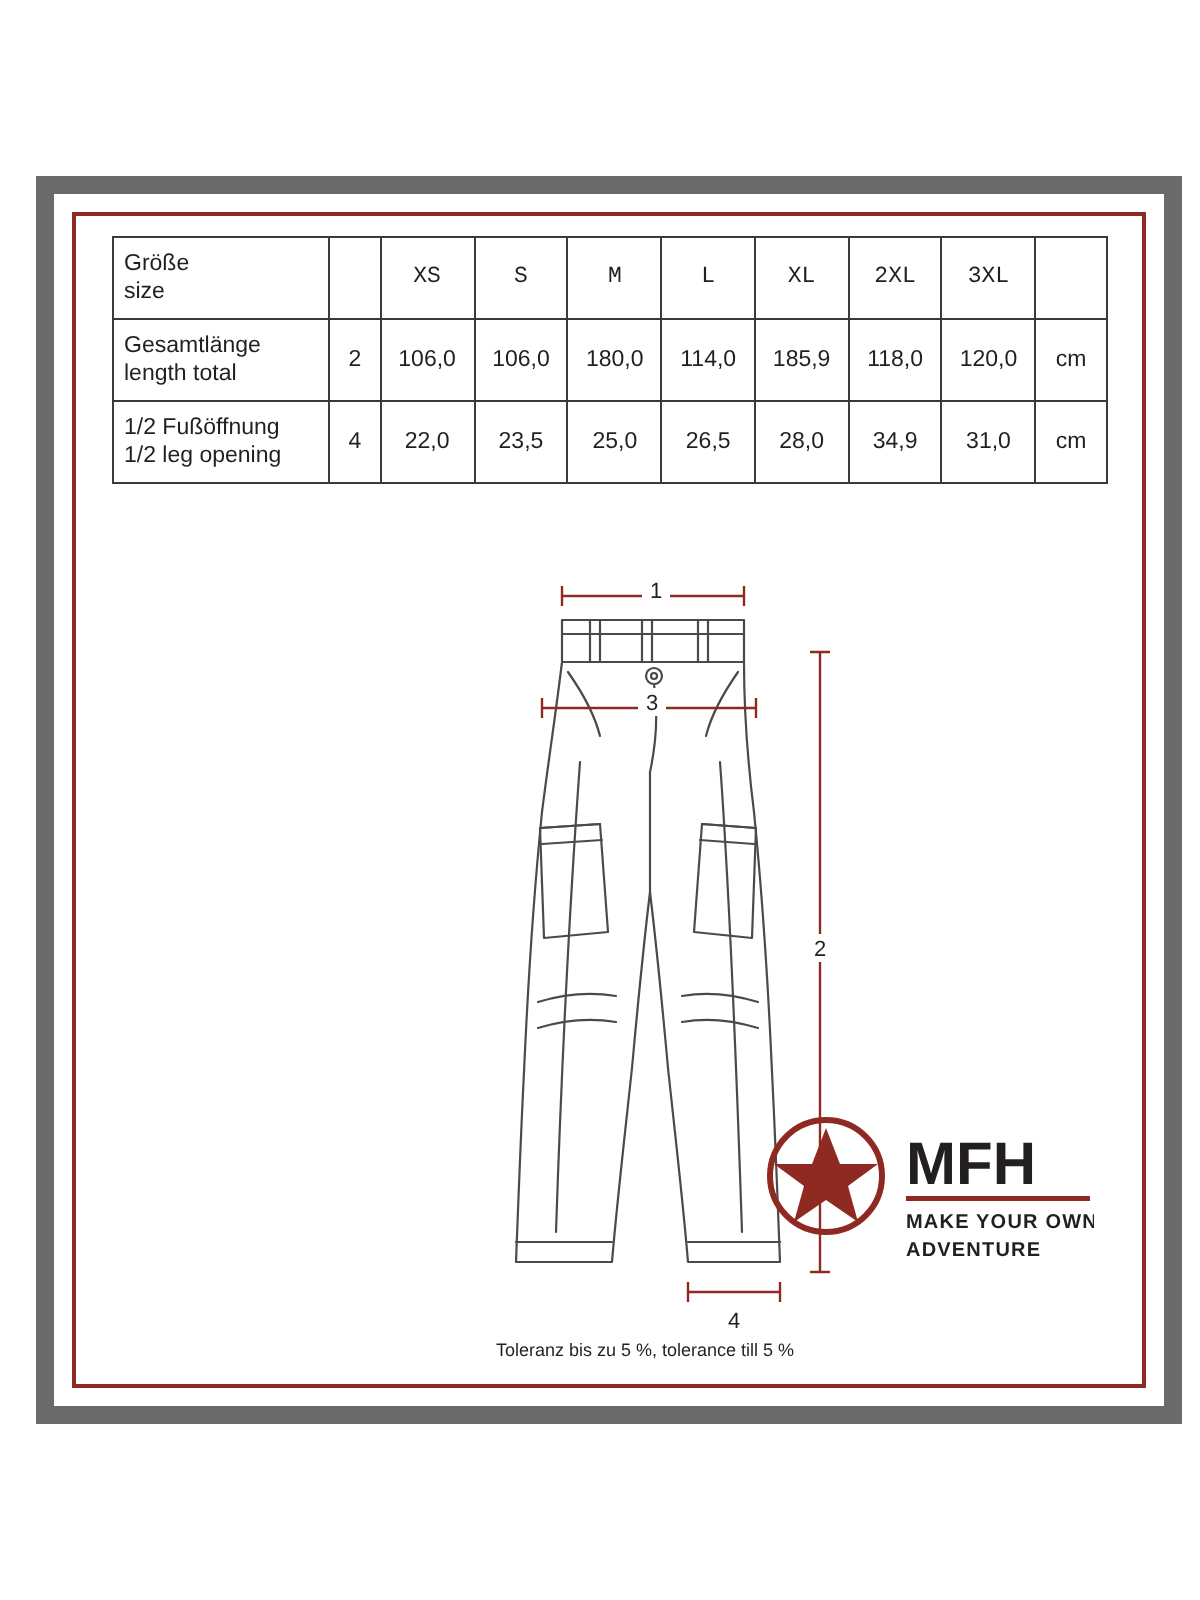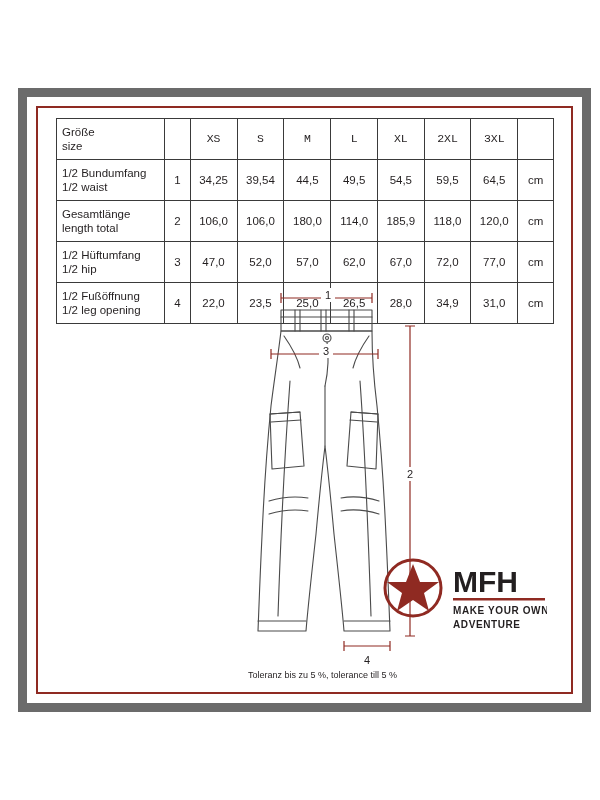--- a/index.html
+++ b/index.html
@@ -142,61 +142,35 @@
               <td class="val hdr">XS</td>
               <td class="val hdr">S</td>
               <td class="val hdr">M</td>
               <td class="val hdr">L</td>
               <td class="val hdr">XL</td>
               <td class="val hdr">2XL</td>
               <td class="val hdr">3XL</td>
               <td class="unit"></td>
             </tr>
 
-            <tr class="data-row">
-              <td class="lbl">1/2 Bundumfang
-1/2 waist</td>
-              <td class="num">1</td>
-              <td class="val">34,25</td>
-              <td class="val">39,54</td>
-              <td class="val">44,5</td>
-              <td class="val">49,5</td>
-              <td class="val">54,5</td>
-              <td class="val">59,5</td>
-              <td class="val">64,5</td>
-              <td class="unit">cm</td>
-            </tr>
 
             <tr class="data-row">
               <td class="lbl">Gesamtlänge
 length total</td>
               <td class="num">2</td>
               <td class="val">106,0</td>
               <td class="val">106,0</td>
               <td class="val">180,0</td>
               <td class="val">114,0</td>
               <td class="val">185,9</td>
               <td class="val">118,0</td>
               <td class="val">120,0</td>
               <td class="unit">cm</td>
             </tr>
 
-            <tr class="data-row">
-              <td class="lbl">1/2 Hüftumfang
-1/2 hip</td>
-              <td class="num">3</td>
-              <td class="val">47,0</td>
-              <td class="val">52,0</td>
-              <td class="val">57,0</td>
-              <td class="val">62,0</td>
-              <td class="val">67,0</td>
-              <td class="val">72,0</td>
-              <td class="val">77,0</td>
-              <td class="unit">cm</td>
-            </tr>
 
             <tr class="data-row">
               <td class="lbl">1/2 Fußöffnung
 1/2 leg opening</td>
               <td class="num">4</td>
               <td class="val">22,0</td>
               <td class="val">23,5</td>
               <td class="val">25,0</td>
               <td class="val">26,5</td>
               <td class="val">28,0</td>

